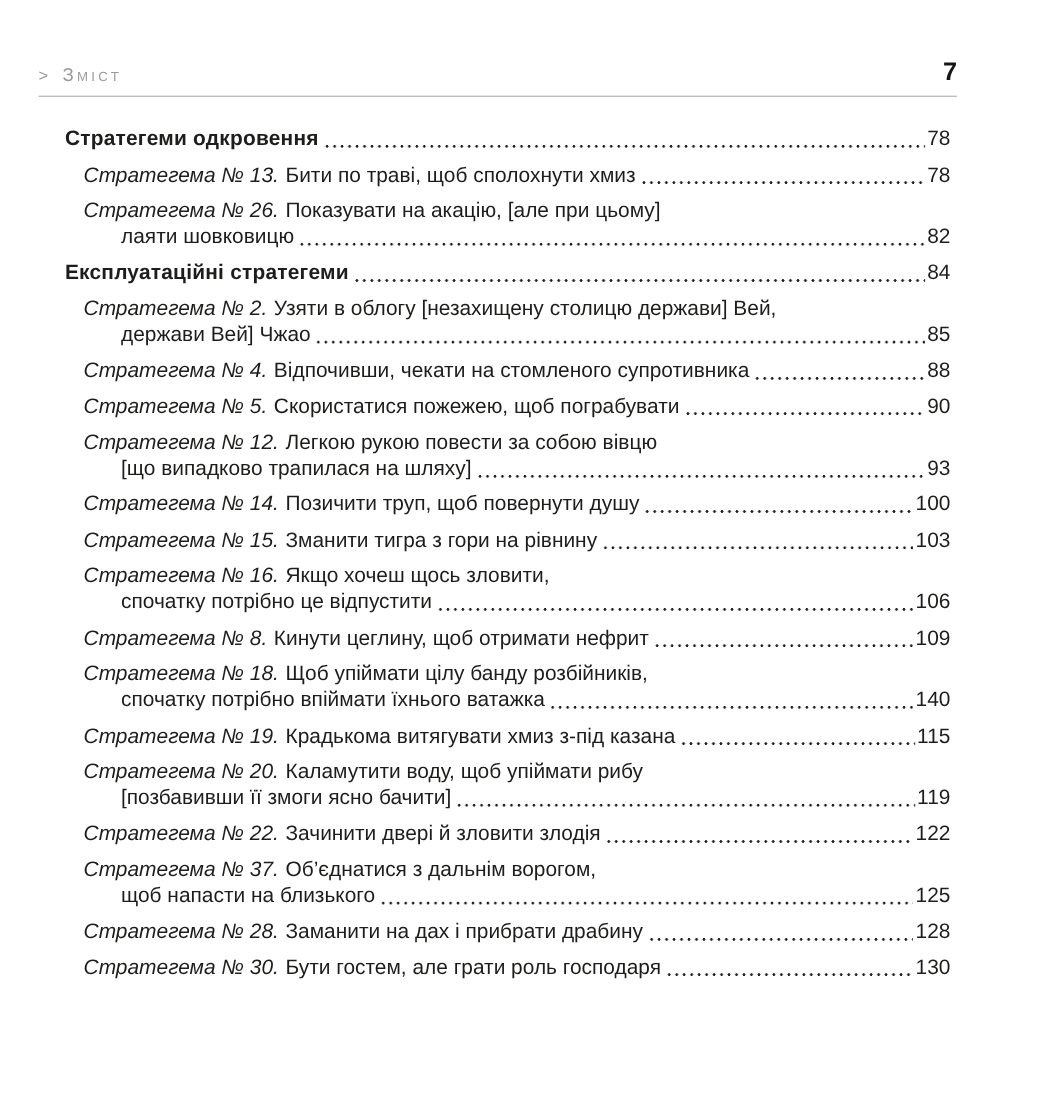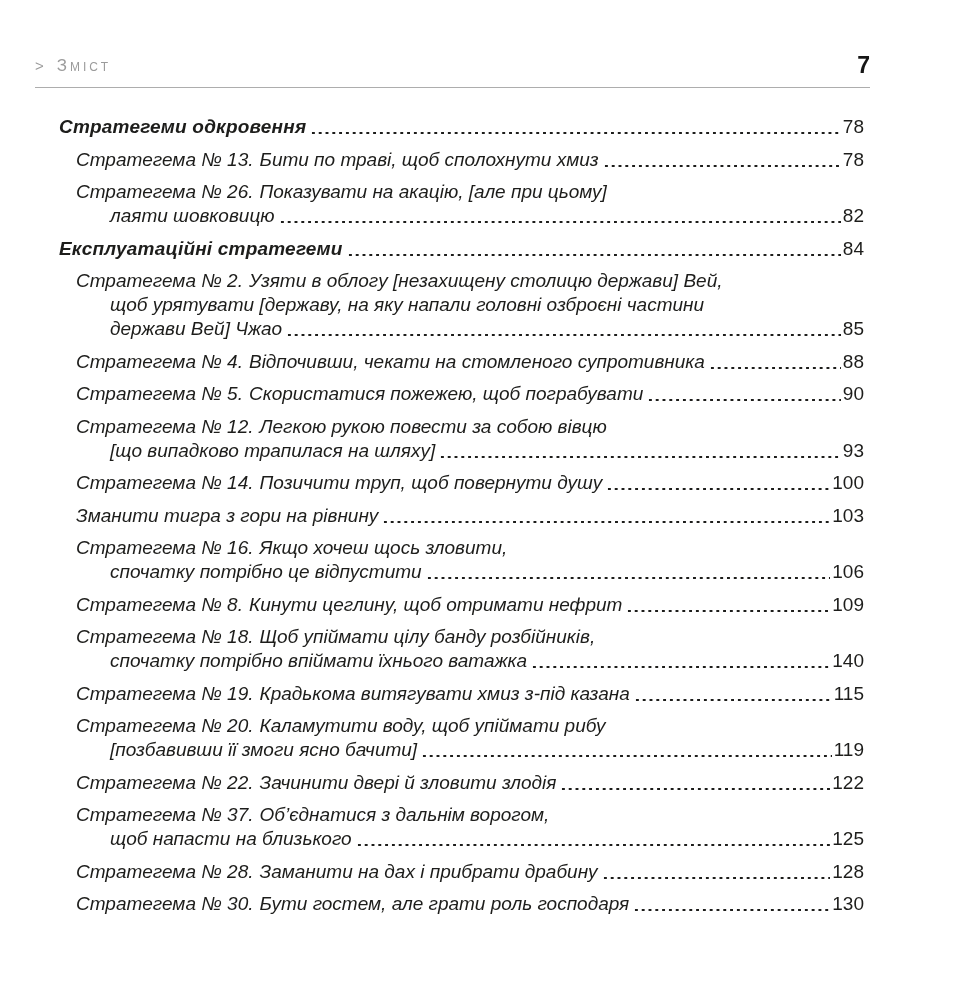--- a/index.html
+++ b/index.html
@@ -8,21 +8,21 @@
     width: 957px;
     height: 1000px;
     background: #ffffff;
     overflow: hidden;
     font-family: "Liberation Sans", sans-serif;
     color: #1d1d1b;
   }
   .header-row {
     display: flex;
     justify-content: space-between;
-    align-items: center;
+    align-items: flex-end;
     margin: 52px 87px 0 35px;
   }
   .running-head {
     font-size: 17px;
     letter-spacing: 3px;
     color: #9b9b9b;
     font-variant-caps: small-caps;
   }
   .chevron {
     display: inline-block;
@@ -47,21 +47,21 @@
   .line {
     display: flex;
     align-items: baseline;
     font-size: 19px;
     line-height: 24px;
   }
   .line.indent-item { padding-left: 17px; }
   .line.indent-cont { padding-left: 51px; }
   .num { font-style: italic; margin-right: 6px; white-space: nowrap; }
   .num:empty { display: none; margin: 0; }
-  .txt { white-space: nowrap; font-style: italic; }
+  .txt { white-space: nowrap; }
   .section .txt { font-weight: 700; letter-spacing: 0.2px; }
   .dots {
     flex: 1 1 auto;
     min-width: 12px;
     height: 4px;
     align-self: flex-end;
     margin: 0 2px 4px 4px;
     background-image: radial-gradient(circle, #1d1d1b 1.15px, transparent 1.45px);
     background-size: 6.8px 4px;
     background-repeat: repeat-x;
@@ -119,25 +119,20 @@
   </div>
       </div>
       <div class="entry item">
         <div class="line indent-item">
     <span class="num">Стратегема № 2.</span>
     <span class="txt">Узяти в облогу [незахищену столицю держави] Вей,</span>
 
   </div>
         <div class="line indent-cont">
 
-    <span class="txt">щоб урятувати [державу, на яку напали головні озброєні частини</span>
-
-  </div>
-        <div class="line indent-cont">
-
     <span class="txt">держави Вей] Чжао</span>
     <span class="dots"></span>
     <span class="pg">85</span>
   </div>
       </div>
       <div class="entry item">
         <div class="line indent-item">
     <span class="num">Стратегема № 4.</span>
     <span class="txt">Відпочивши, чекати на стомленого супротивника</span>
     <span class="dots"></span>
@@ -168,20 +163,21 @@
       <div class="entry item">
         <div class="line indent-item">
     <span class="num">Стратегема № 14.</span>
     <span class="txt">Позичити труп, щоб повернути душу</span>
     <span class="dots"></span>
     <span class="pg">100</span>
   </div>
       </div>
       <div class="entry item">
         <div class="line indent-item">
+    <span class="num">Стратегема № 15.</span>
     <span class="txt">Зманити тигра з гори на рівнину</span>
     <span class="dots"></span>
     <span class="pg">103</span>
   </div>
       </div>
       <div class="entry item">
         <div class="line indent-item">
     <span class="num">Стратегема № 16.</span>
     <span class="txt">Якщо хочеш щось зловити,</span>
 

